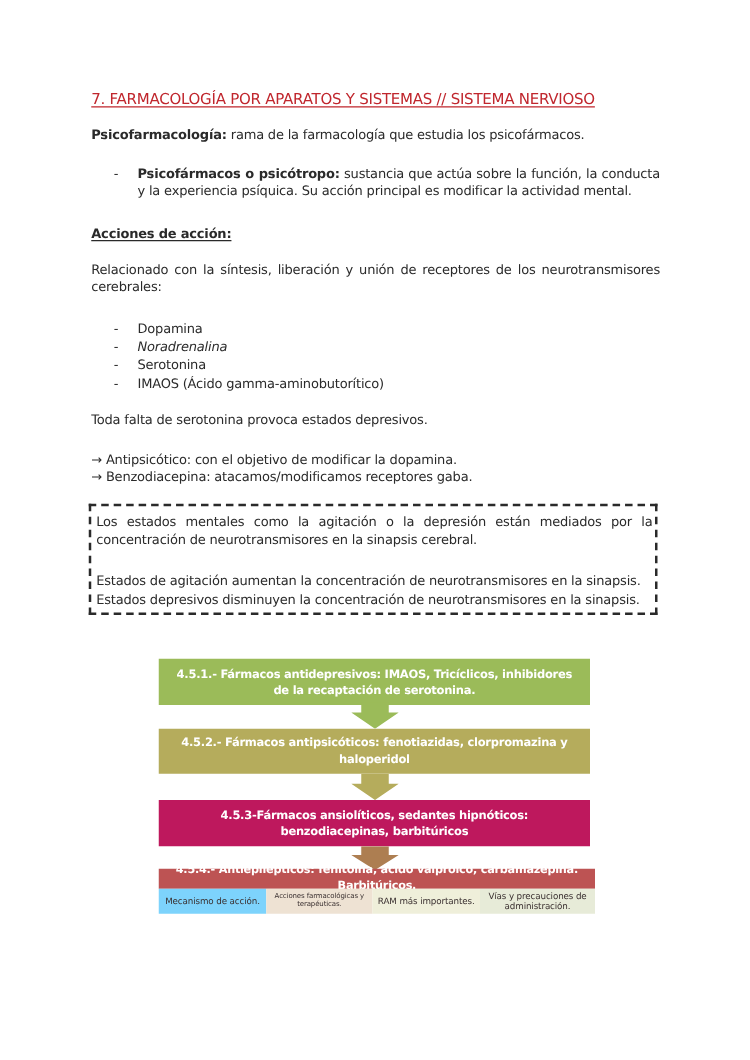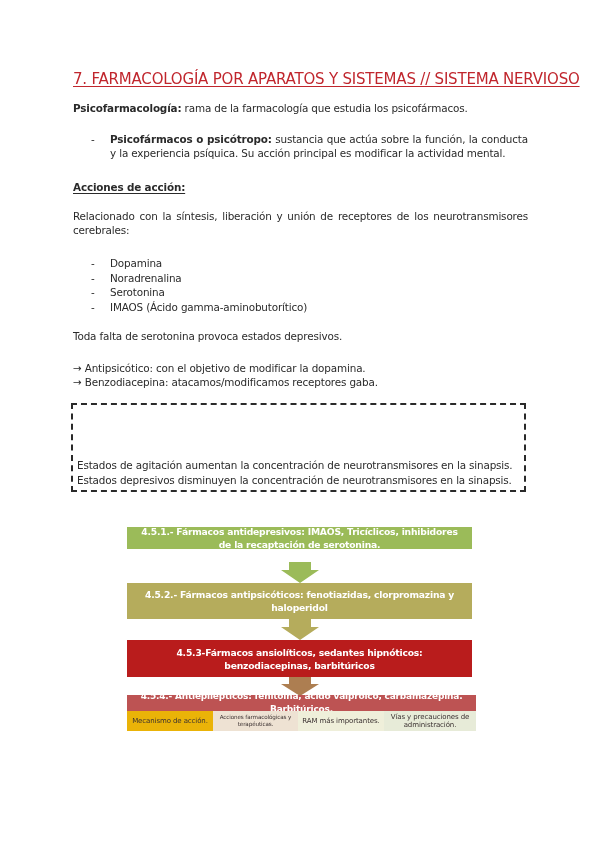--- a/index.html
+++ b/index.html
@@ -3,21 +3,21 @@
   <meta charset="utf-8">
   <style>
     html, body { margin: 0; padding: 0; }
     body {
       width: 600px; height: 848px; background: #ffffff; position: relative; overflow: hidden;
       font-family: "DejaVu Sans", sans-serif; color: #2a2a2a;
     }
     .page { position: absolute; left: 0; top: 0; width: 600px; height: 848px; }
     .t { position: absolute; font-size: 10.4px; line-height: 14px; white-space: nowrap; letter-spacing: -0.15px; }
     .title {
-      position: absolute; left: 73px; top: 72px; font-size: 15px; line-height: 14px;
+      position: absolute; left: 73px; top: 72px; font-size: 12px; line-height: 14px;
       color: #c0262d; text-decoration: underline; text-underline-offset: 2px; letter-spacing: -0.2px;
     }
     b { font-weight: bold; }
     .justify { position: absolute; white-space: normal; text-align: justify; text-align-last: left; }
     .dash { position: absolute; left: 91px; }
     .item { position: absolute; left: 110px; }
     .dashed-box {
       position: absolute; left: 71px; top: 403px; width: 455px; height: 89px;
       border: 2px dashed #2a2a2a; box-sizing: border-box;
     }
@@ -46,56 +46,57 @@
   <div class="justify t" style="left:110px; top:132px; width:418px; white-space:normal;"><b>Psicofármacos o psicótropo:</b><span> sustancia que actúa sobre la función, la conducta y la experiencia psíquica. Su acción principal es modificar la actividad mental.</span></div>
 
   <div class="t" style="left:73px; top:180px; text-decoration:underline; font-weight:bold; text-underline-offset:2px;">Acciones de acción:</div>
 
   <div class="justify t" style="left:73px; top:209px; width:455px; white-space:normal;">Relacionado con la síntesis, liberación y unión de receptores de los neurotransmisores cerebrales:</div>
 
   <div>
     <div class="t dash" style="top:256px;">-</div>
     <div class="t item" style="top:256px;">Dopamina</div>
     <div class="t dash" style="top:271px;">-</div>
-    <div class="t item" style="top:271px;">Noradrenalina</div>
+    <div class="t item" style="top:271px;font-style:italic;">Noradrenalina</div>
     <div class="t dash" style="top:285px;">-</div>
     <div class="t item" style="top:285px;">Serotonina</div>
     <div class="t dash" style="top:300px;">-</div>
     <div class="t item" style="top:300px;">IMAOS (Ácido gamma-aminobutorítico)</div>
   </div>
 
   <div class="t" style="left:73px; top:329px;">Toda falta de serotonina provoca estados depresivos.</div>
 
   <div class="t" style="left:73px; top:375px;">→ Benzodiacepina: atacamos/modificamos receptores gaba.</div>
   <div class="t" style="left:73px; top:361px;">→ Antipsicótico: con el objetivo de modificar la dopamina.</div>
 
   <div class="dashed-box"></div>
+  <div class="justify t" style="left:77px; top:411px; width:445px; white-space:normal;">Los estados mentales como la agitación o la depresión están mediados por la concentración de neurotransmisores en la sinapsis cerebral.</div>
   <div class="t" style="left:77px; top:473px;">Estados depresivos disminuyen la concentración de neurotransmisores en la sinapsis.</div>
   <div class="t" style="left:77px; top:458px;">Estados de agitación aumentan la concentración de neurotransmisores en la sinapsis.</div>
 
   <div>
-    <div class="box" style="left:127px; top:527px; width:345px; height:22px; background:#9bbb59;">4.5.1.- Fármacos antidepresivos: IMAOS, Tricíclicos, inhibidores de la recaptación de serotonina.</div>
+    <div class="box" style="left:127px; top:527px; width:345px; height:37px; background:#9bbb59;">4.5.1.- Fármacos antidepresivos: IMAOS, Tricíclicos, inhibidores de la recaptación de serotonina.</div>
 
     <svg class="arrow" style="left:281px; top:562px;" width="38" height="21" viewBox="0 0 38 21">
       <polygon points="8,0 30,0 30,8 38,8 19,21 0,8 8,8" fill="#9bbb59"></polygon>
     </svg>
 
     <div class="box" style="left:127px; top:583px; width:345px; height:36px; background:#b5ac5c;">4.5.2.- Fármacos antipsicóticos: fenotiazidas, clorpromazina y haloperidol</div>
 
     <svg class="arrow" style="left:281px; top:619px;" width="38" height="21" viewBox="0 0 38 21">
       <polygon points="8,0 30,0 30,8 38,8 19,21 0,8 8,8" fill="#b5ac5c"></polygon>
     </svg>
 
-    <div class="box" style="left:127px; top:640px; width:345px; height:37px; background:#b91c1c;">4.5.3-Fármacos ansiolíticos, sedantes hipnóticos: benzodiacepinas, barbitúricos</div>
+    <div class="box" style="left:127px; top:640px; width:345px; height:37px; background:#be185d;">4.5.3-Fármacos ansiolíticos, sedantes hipnóticos: benzodiacepinas, barbitúricos</div>
 
     <svg class="arrow" style="left:281px; top:677px;" width="38" height="19" viewBox="0 0 38 19">
       <polygon points="8,0 30,0 30,7 38,7 19,19 0,7 8,7" fill="#ad7e51"></polygon>
     </svg>
 
     <div class="box" style="left:127px; top:695px; width:349px; height:16px; background:#bd5353; font-size:9px; padding:0 4px;">4.5.4.- Antiepilépticos: fenitoina, ácido valproico, carbamazepina. Barbitúricos.</div>
 
-    <div class="sub" style="left:127px; width:86px; background:#eab308; font-size:7px;">Mecanismo de acción.</div>
+    <div class="sub" style="left:127px; width:86px; background:#7dd3fc; font-size:7px;">Mecanismo de acción.</div>
     <div class="sub" style="left:213px; width:85px; background:#eee2d3; font-size:5.6px; line-height:7px;">Acciones farmacológicas y terapéuticas.</div>
     <div class="sub" style="left:298px; width:86px; background:#efefda; font-size:7px;">RAM más importantes.</div>
     <div class="sub" style="left:384px; width:92px; background:#e7ebd8; font-size:7px;">Vías y precauciones de administración.</div>
   </div>
 
 </div>
 
 </body></html>

